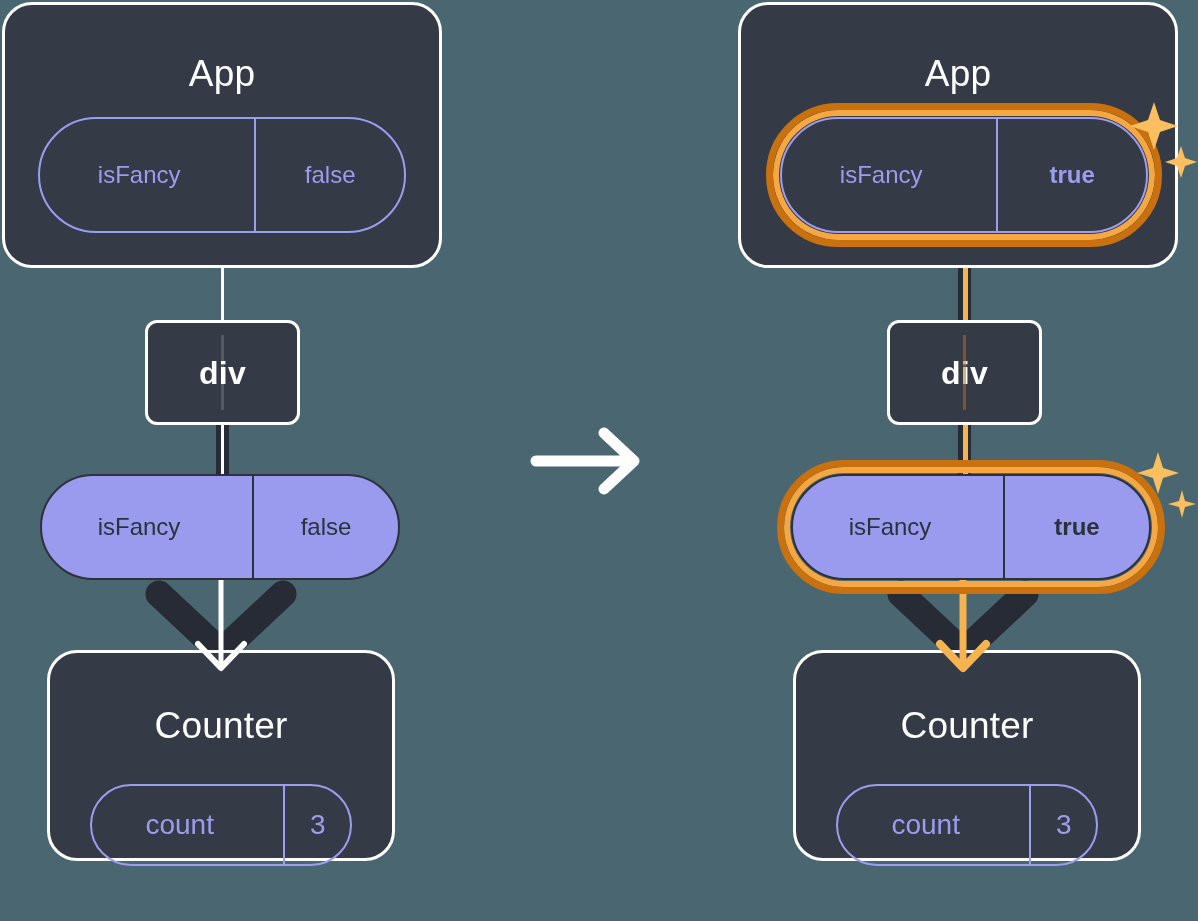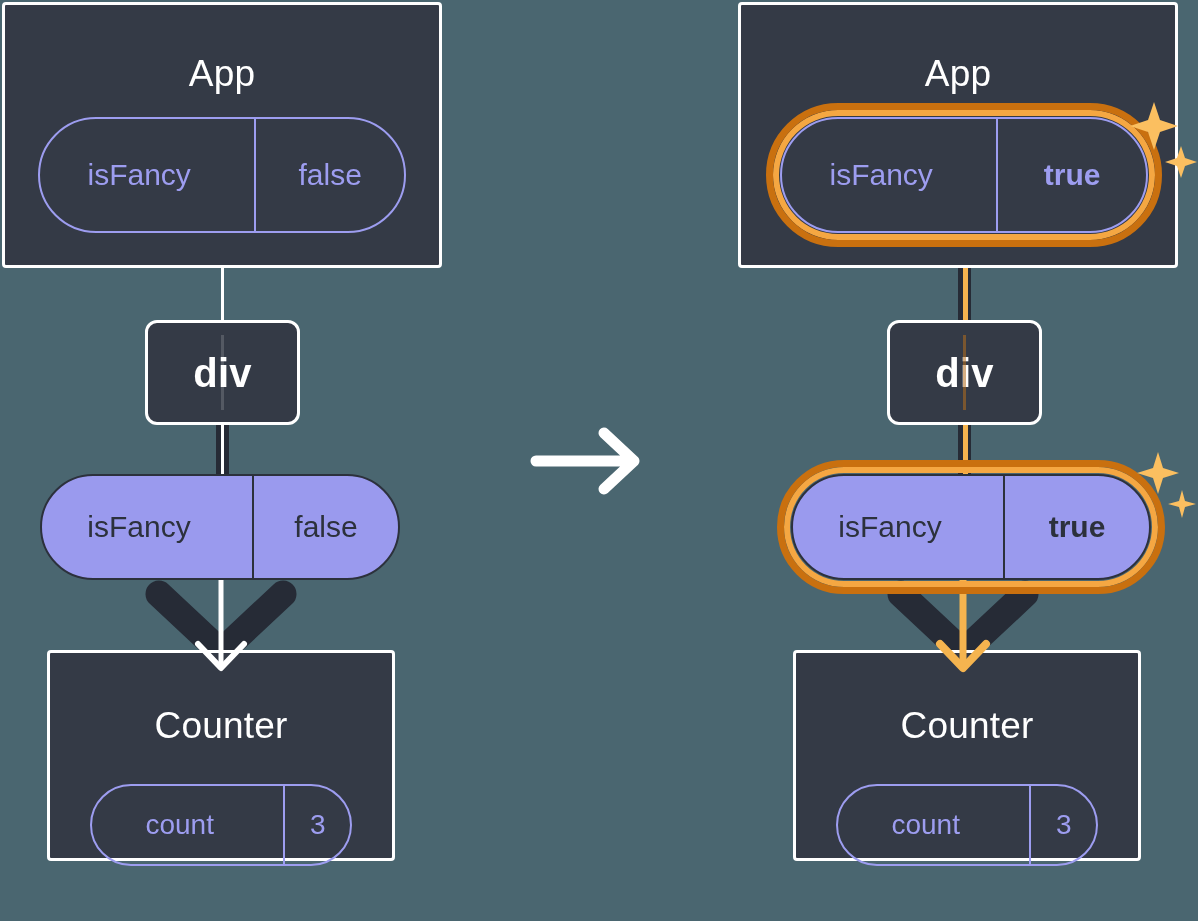--- a/index.html
+++ b/index.html
@@ -27,21 +27,21 @@
     height: 921px;
   }
   #panel-before { left: 0; }
   #panel-after  { left: 599px; }
 
   
   .cbox {
     position: absolute;
     background: #343a46;
     border: 3px solid #ffffff;
-    border-radius: 4px;
+    border-radius: 30px;
     box-sizing: border-box;
     z-index: 5;
   }
   .cbox-title {
     position: absolute;
     left: 0; right: 0;
     text-align: center;
     color: #ffffff;
     font-size: 37px;
     font-weight: 400;
@@ -57,21 +57,21 @@
   
   .div-box {
     width: 155px; height: 105px;
     border-radius: 12px;
   }
   #div-box-before { left: 145px; top: 320px; }
   #div-box-after  { left: 288px; top: 320px; }
   .div-box .cbox-title {
     top: 50%;
     transform: translateY(-50%);
-    font-size: 40px;
+    font-size: 32px;
     font-weight: 700;
   }
 
   
   .counter-box { width: 348px; height: 211px; }
   #counter-box-before { left: 47px;  top: 650px; }
   #counter-box-after  { left: 194px; top: 650px; }
   .counter-box .cbox-title { top: 52px; }
 
   
@@ -94,21 +94,21 @@
     display: flex;
     align-items: stretch;
     border-radius: 999px;
     z-index: 8;
   }
   .pill-key, .pill-val {
     display: flex;
     align-items: center;
     justify-content: center;
     box-sizing: border-box;
-    font-size: 30px;
+    font-size: 24px;
     white-space: nowrap;
   }
   .pill-key { flex: 0 0 54.5%; }
   .pill-val { flex: 1 1 auto; margin-left: 16px; }
 
   
   .pill-outline {
     border: 2px solid #9d9df0;
     background: transparent;
   }

